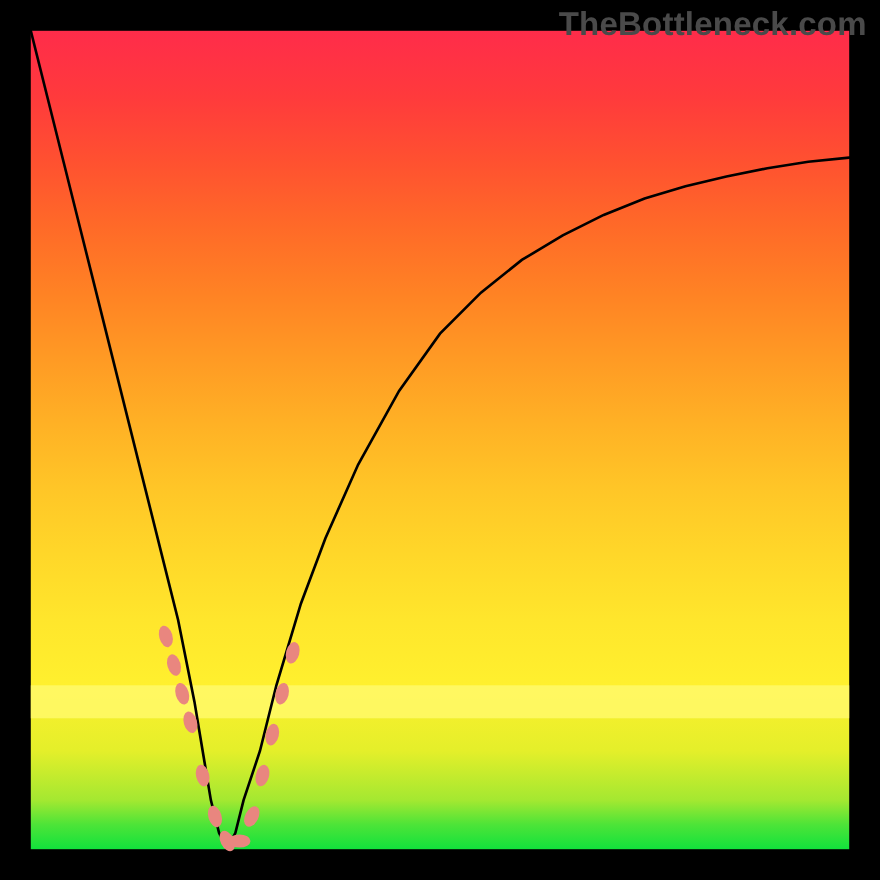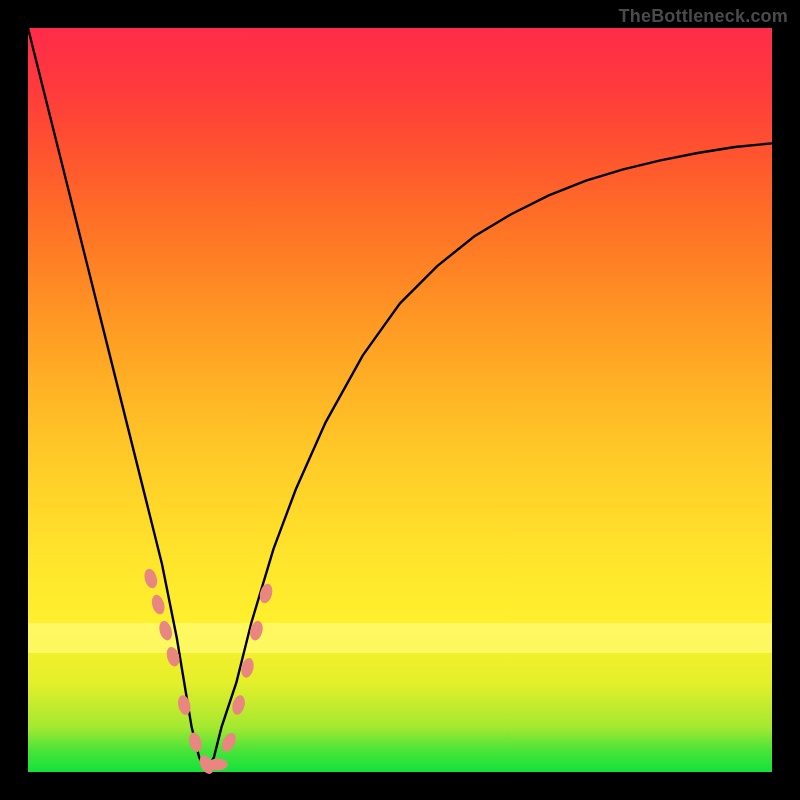--- a/index.html
+++ b/index.html
@@ -49,21 +49,21 @@
     right: 0;
     height: 30px;
     background: #fff96a;
     opacity: 0.85;
   }
   .watermark {
     position: absolute;
     top: 6px;
     right: 12px;
     color: #4a4a4a;
-    font-size: 18px;
+    font-size: 30px;
     font-weight: 600;
     letter-spacing: 0.2px;
     margin-left: 40px;
   }
   svg.curve {
     position: absolute;
     left: 0;
     top: 0;
     width: 744px;
     height: 744px;

